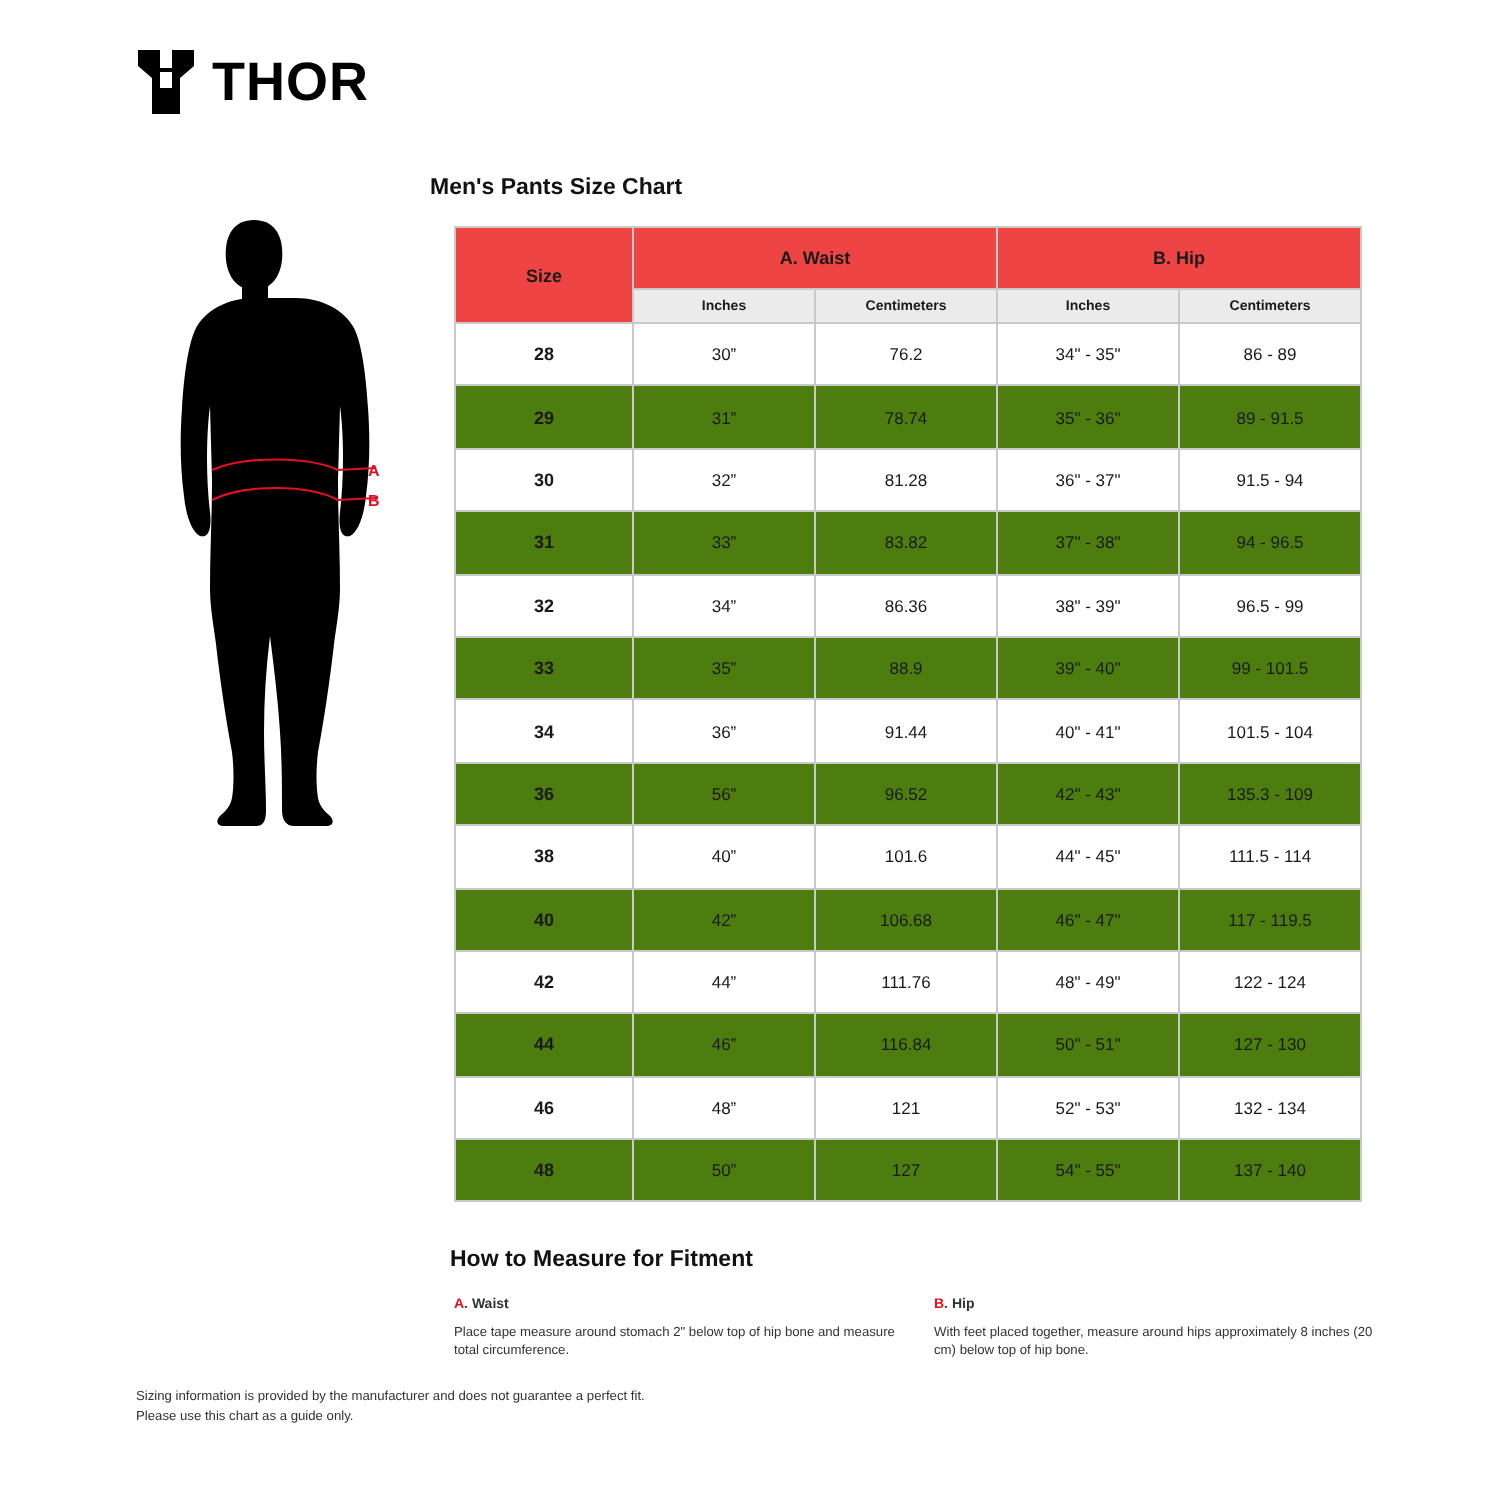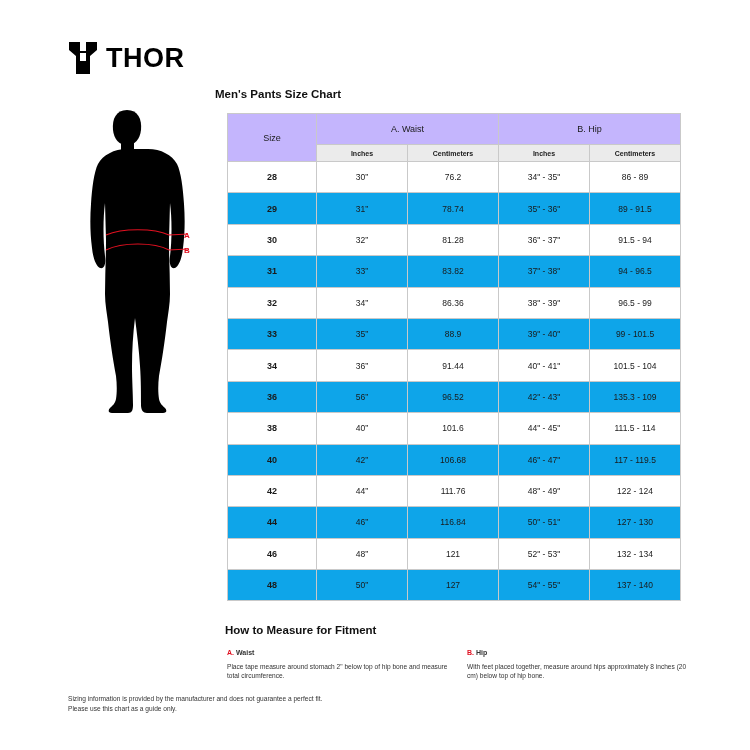--- a/index.html
+++ b/index.html
@@ -9,21 +9,21 @@
     background:#ffffff;
     font-family:"Liberation Sans", sans-serif;
     color:#1a1a1a;
     position:relative;
     overflow:hidden;
   }
 
   
   .brand {
     position:absolute;
-    left:68px; top:41px;
+    left:68px; top:24px;
     display:flex; align-items:center; gap:8px;
   }
   .brand-mark { width:30px; height:34px; display:block; }
   .brand-word {
     font-size:27px;
     font-weight:bold;
     letter-spacing:0.5px;
     font-family:"Liberation Sans", sans-serif;
     color:#000;
   }
@@ -69,22 +69,22 @@
   }
   .col-size { width:89px; }
   .col-wi  { width:91px; }
   .col-wc  { width:91px; }
   .col-hi  { width:91px; }
   .col-hc  { width:91px; }
 
   thead tr.grp th {
     height:31px;
     font-size:9px;
-    font-weight:normal;
-    background:#c4b5fd;
+    font-weight:bold;
+    background:#ef4444;
   }
   thead tr.sub th {
     height:17px;
     font-size:7px;
     font-weight:bold;
     background:#ebebeb;
   }
   th.size-head {
     font-size:9px;
     font-weight:bold;
@@ -92,21 +92,21 @@
   }
   tbody td {
     height:31.4px;
     font-size:8.5px;
     font-weight:normal;
   }
   tbody td.size-cell {
     font-weight:bold;
     font-size:9px;
   }
-  tbody tr.alt td { background:#0ea5e9; }
+  tbody tr.alt td { background:#4d7c0f; }
   tbody tr td { background:#ffffff; }
 
   
   .howto-title {
     position:absolute;
     left:225px; top:624px;
     font-size:11.5px;
     font-weight:bold;
     color:#111;
   }

